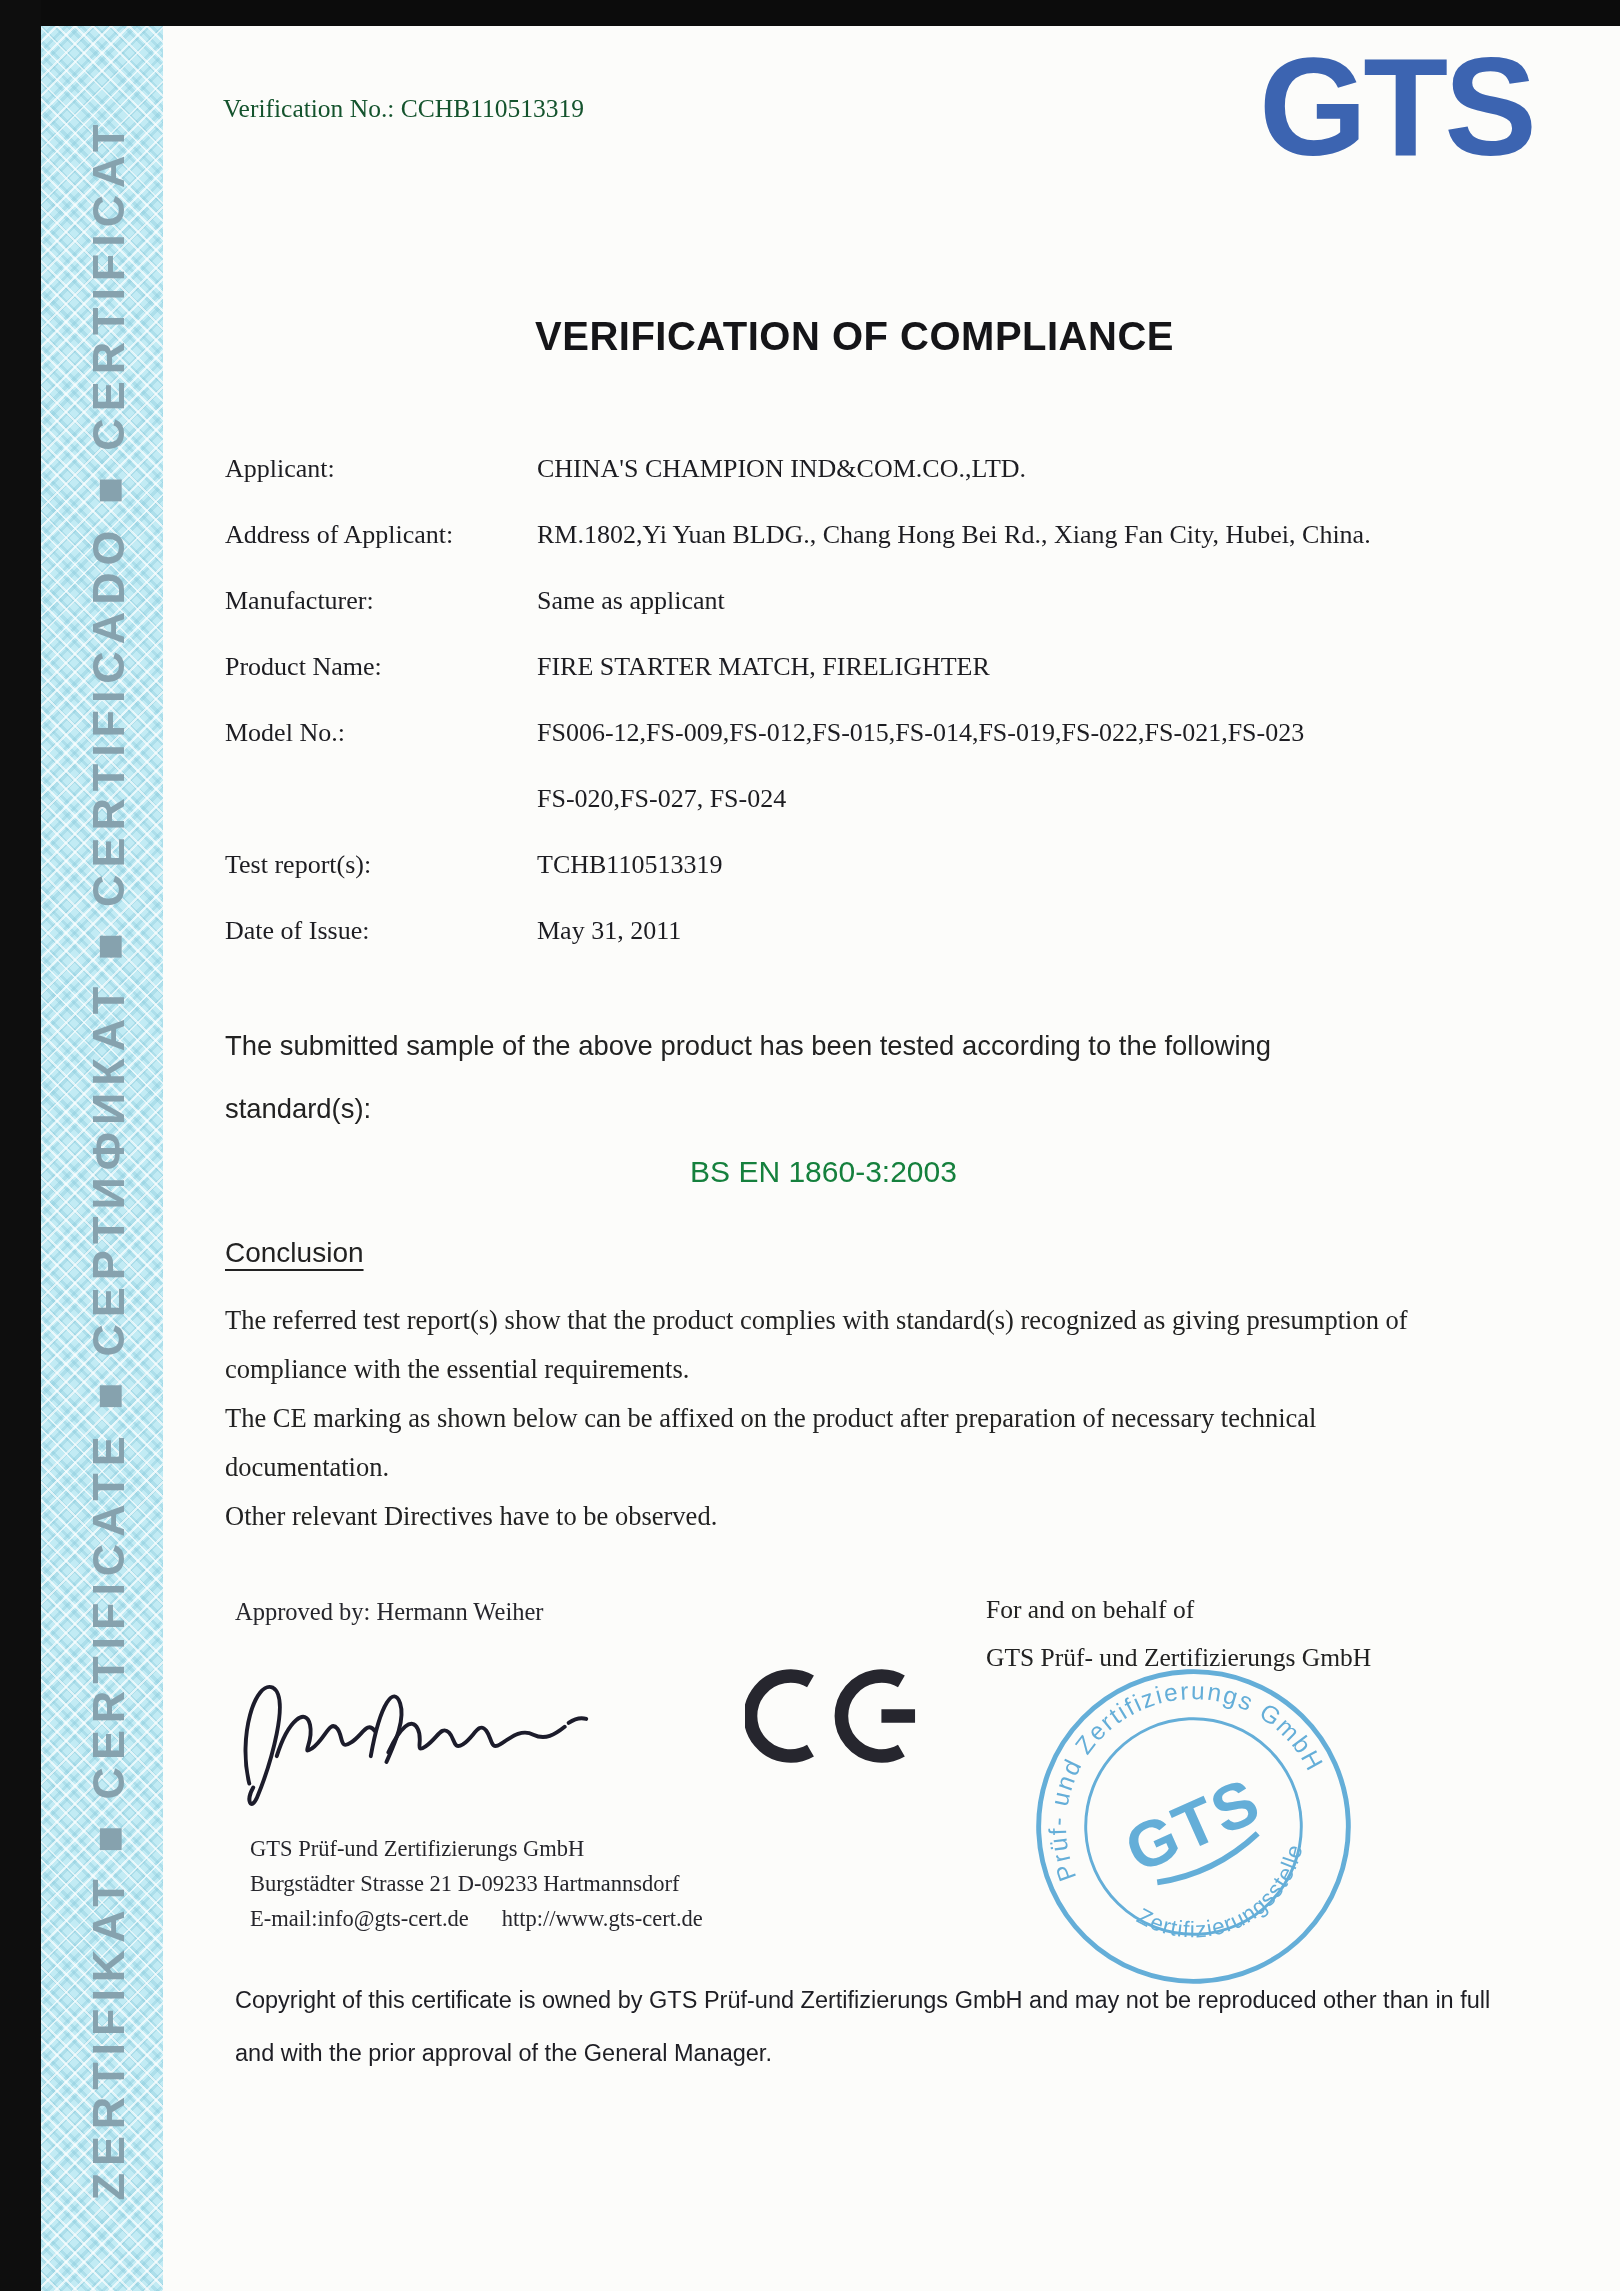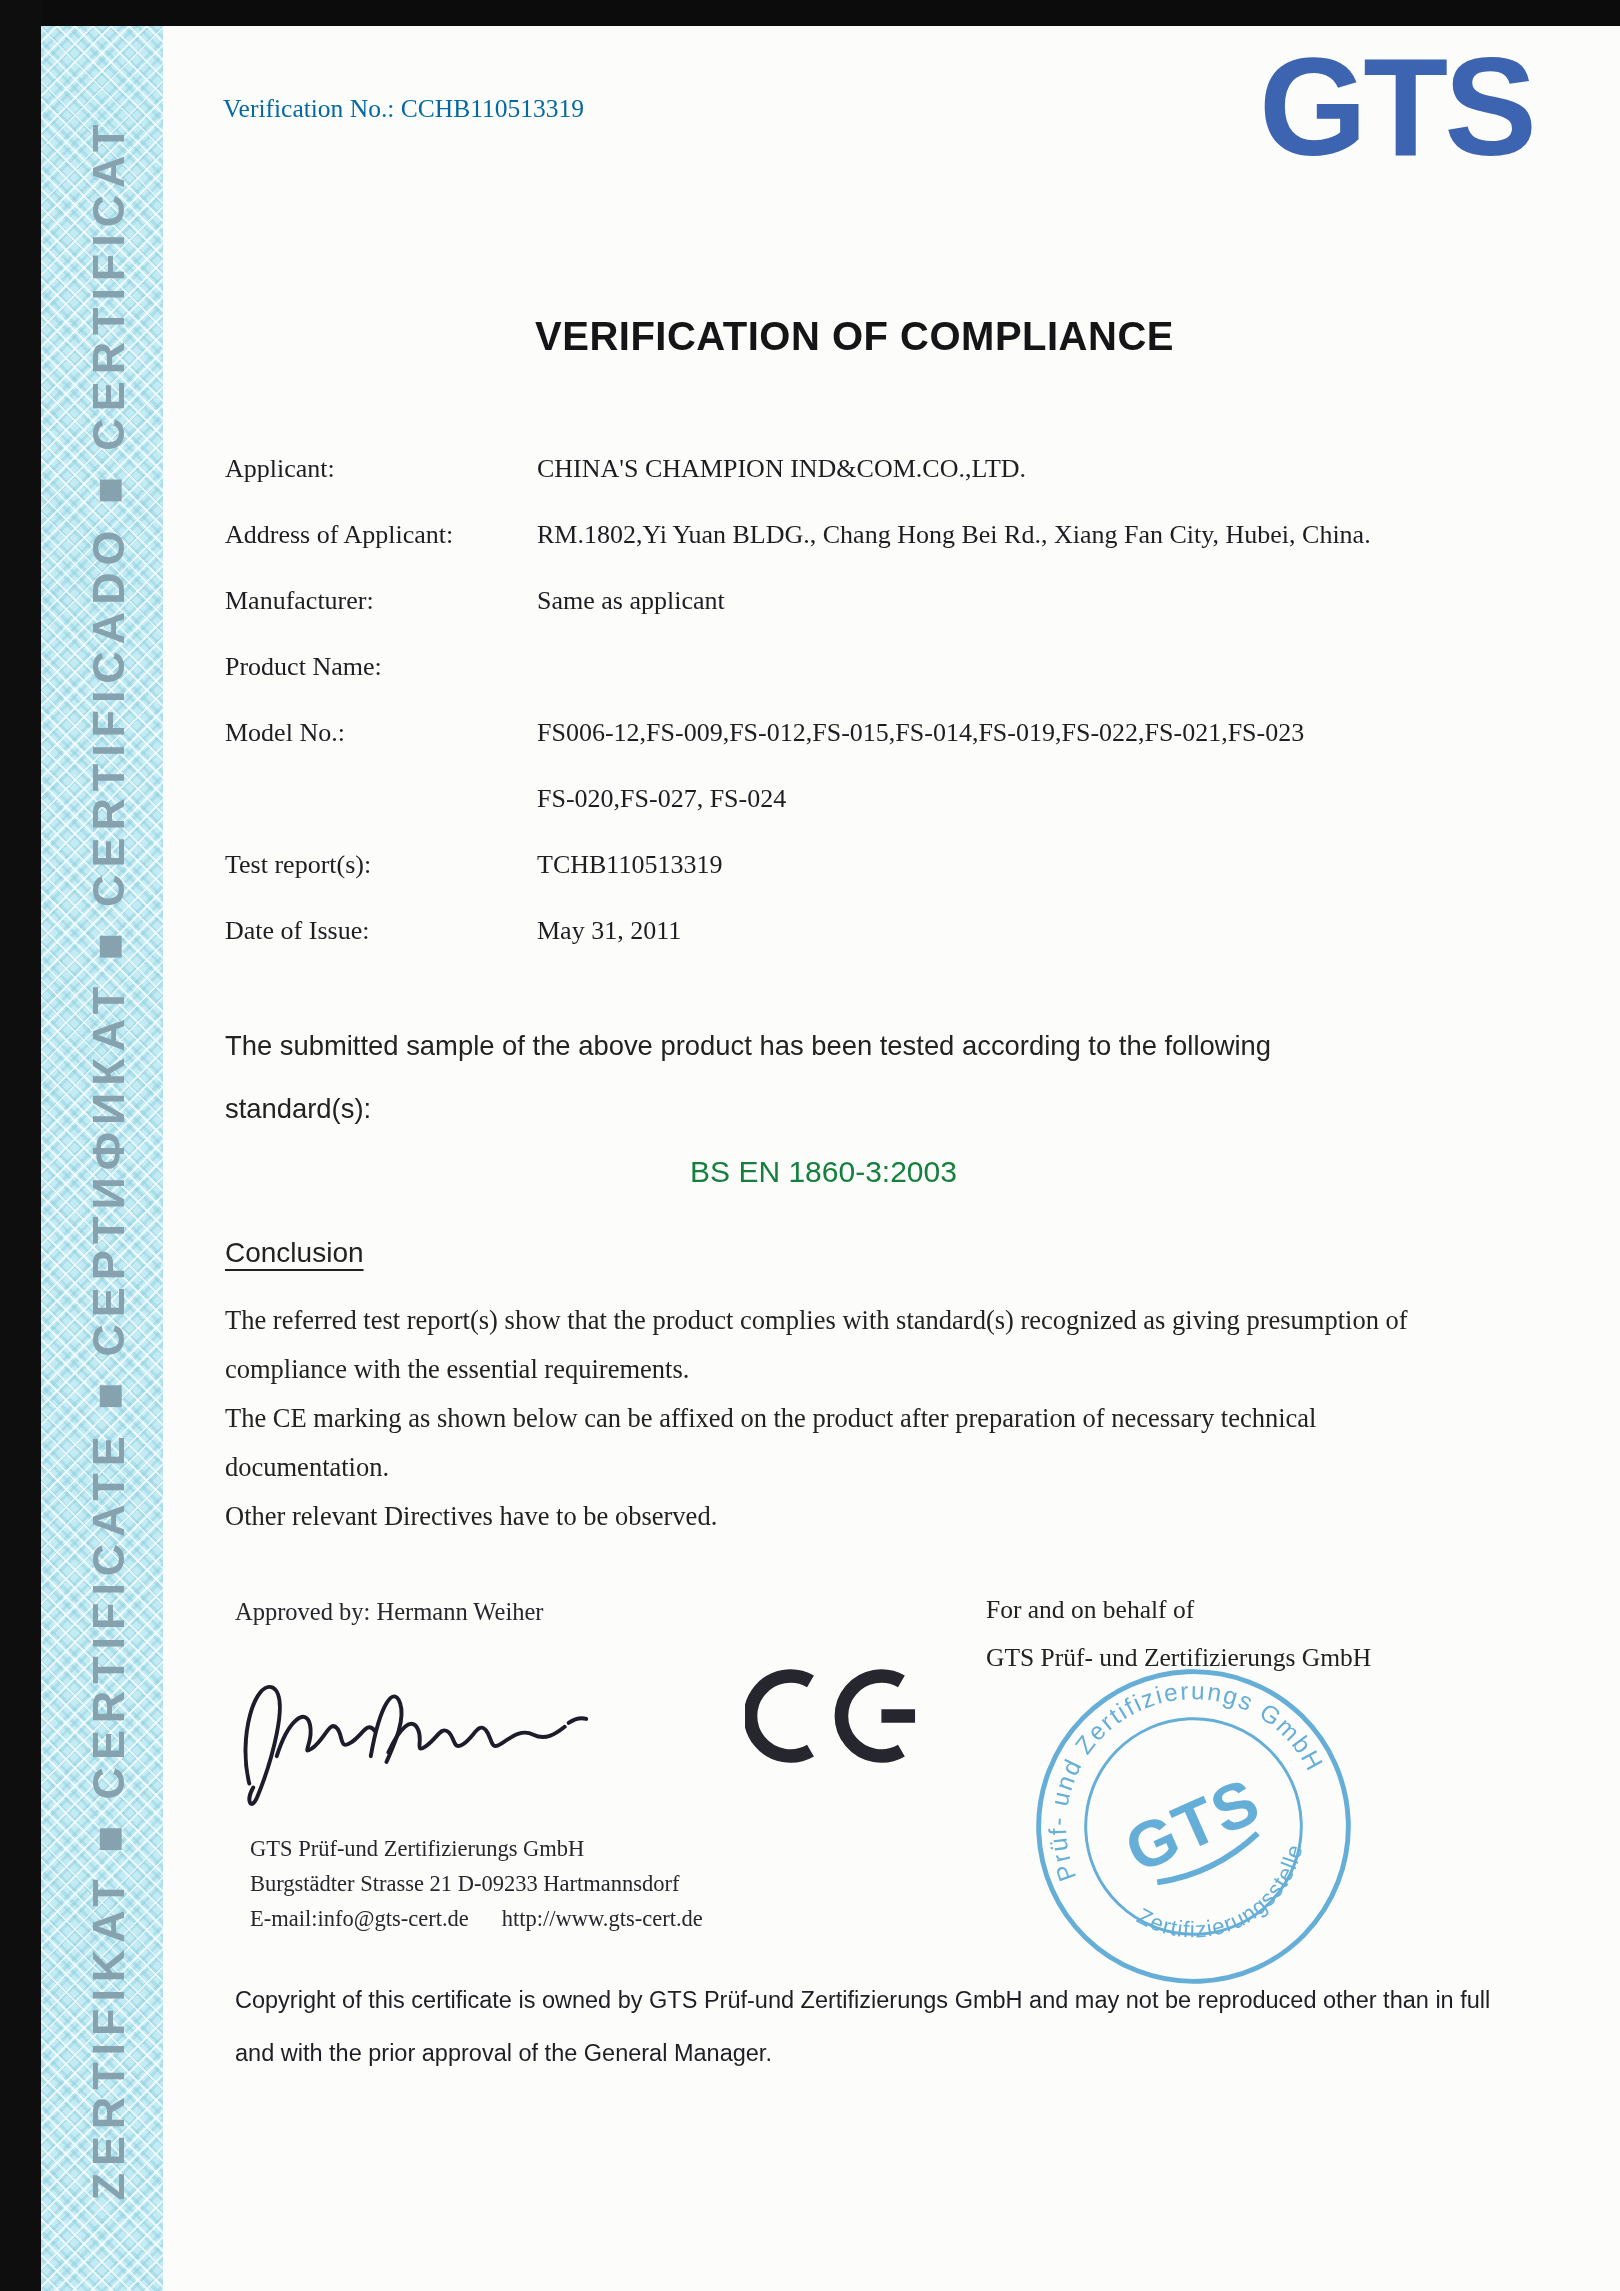--- a/index.html
+++ b/index.html
@@ -39,21 +39,21 @@
     color:#86a2ae;
     text-align:center;
     line-height:88px;
     white-space:nowrap;
   }
 
   .abs{position:absolute;}
 
   .verification-no{
     left:223px;top:94px;
-    font-size:25.5px;color:#0369a1;
+    font-size:25.5px;color:#14532d;
   }
   .gts-logo{
     left:1259px;top:37px;
     font-family:"Liberation Sans", sans-serif;
     font-weight:800;
     font-size:139px;
     letter-spacing:-3.9px;
     color:#3c64b1;
     line-height:1;
   }
@@ -187,20 +187,21 @@
     <div class="field-row">
       <div class="field-label">Address of Applicant:</div>
       <div class="field-value">RM.1802,Yi Yuan BLDG., Chang Hong Bei Rd., Xiang Fan City, Hubei, China.</div>
     </div>
     <div class="field-row">
       <div class="field-label">Manufacturer:</div>
       <div class="field-value">Same as applicant</div>
     </div>
     <div class="field-row">
       <div class="field-label">Product Name:</div>
+      <div class="field-value">FIRE STARTER MATCH, FIRELIGHTER</div>
     </div>
     <div class="field-row">
       <div class="field-label">Model No.:</div>
       <div class="field-value">
         <div>FS006-12,FS-009,FS-012,FS-015,FS-014,FS-019,FS-022,FS-021,FS-023</div>
         <div>FS-020,FS-027, FS-024</div>
       </div>
     </div>
     <div class="field-row">
       <div class="field-label">Test report(s):</div>

